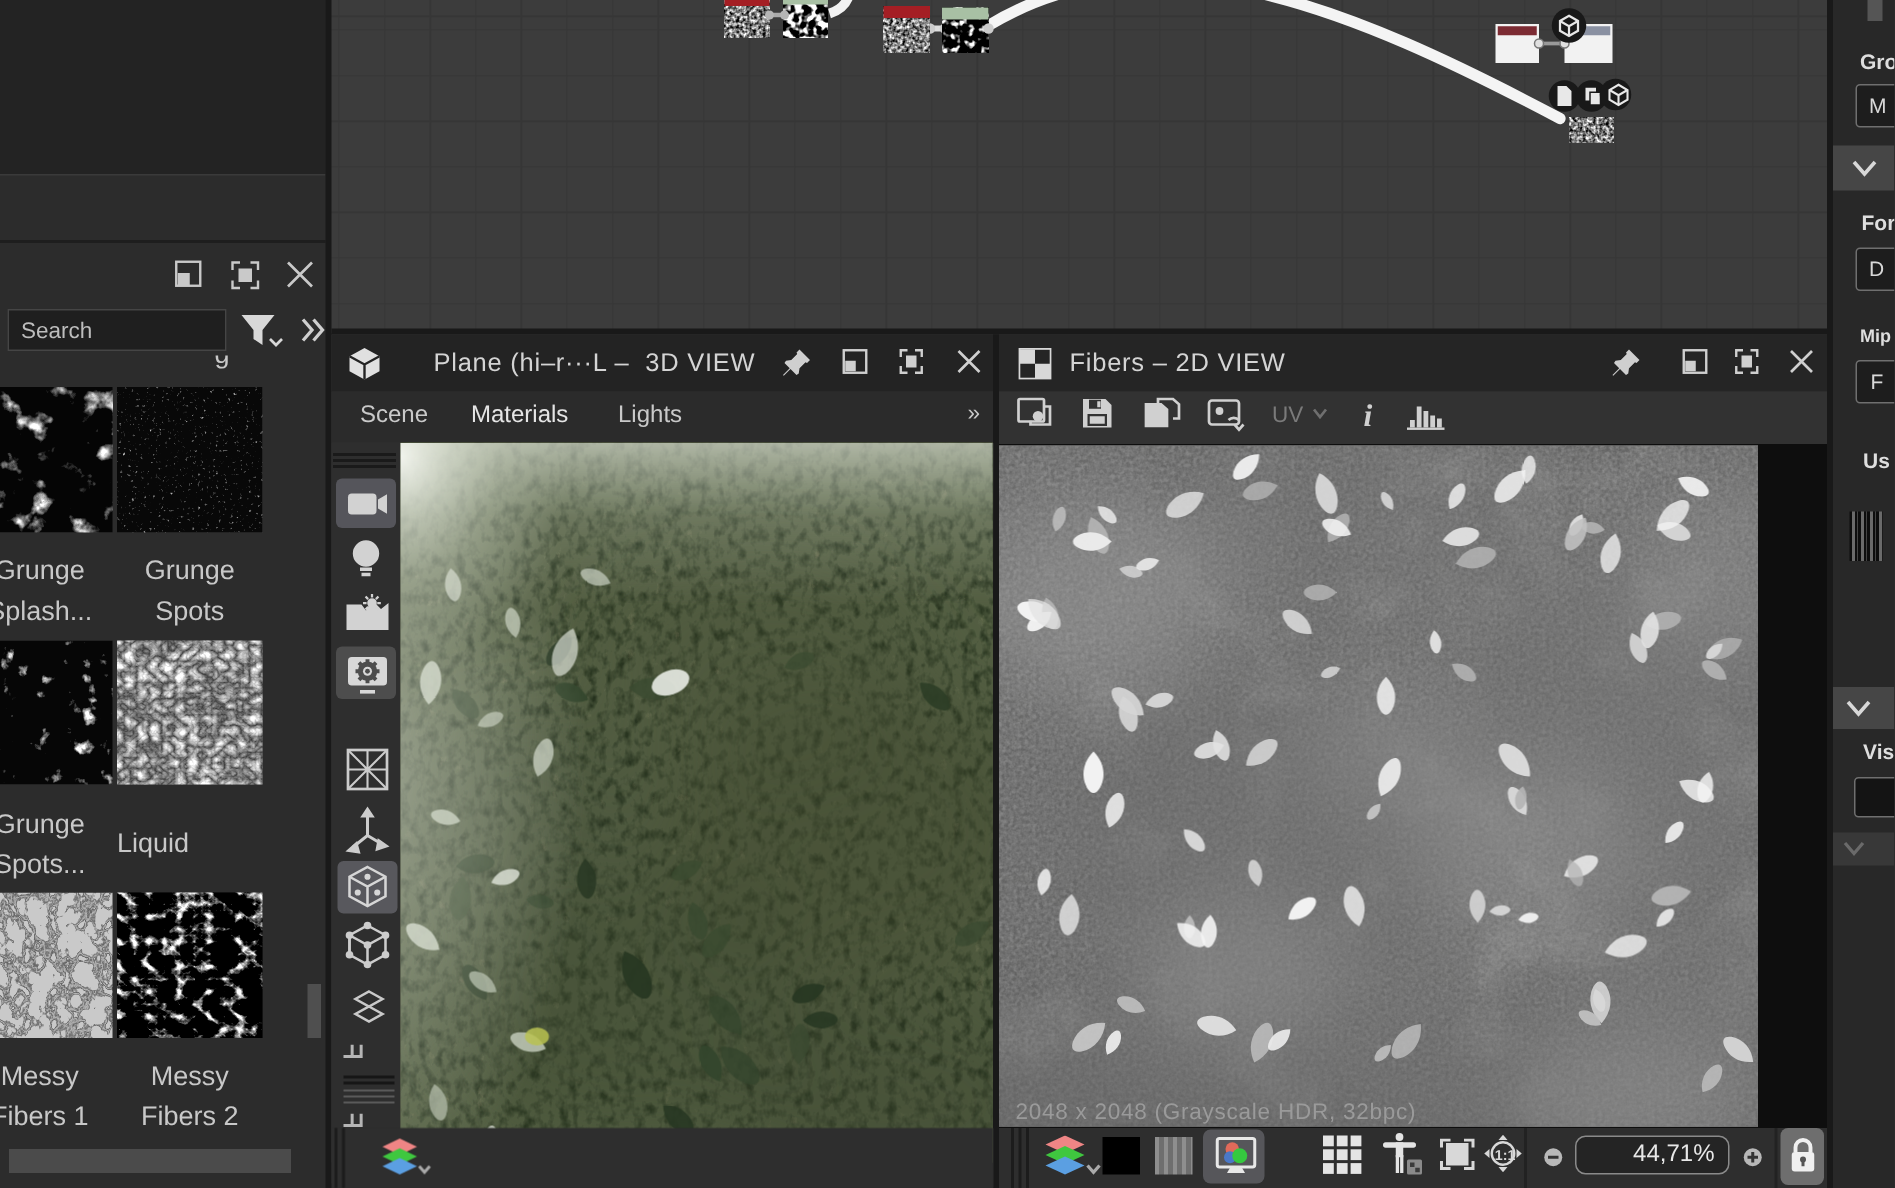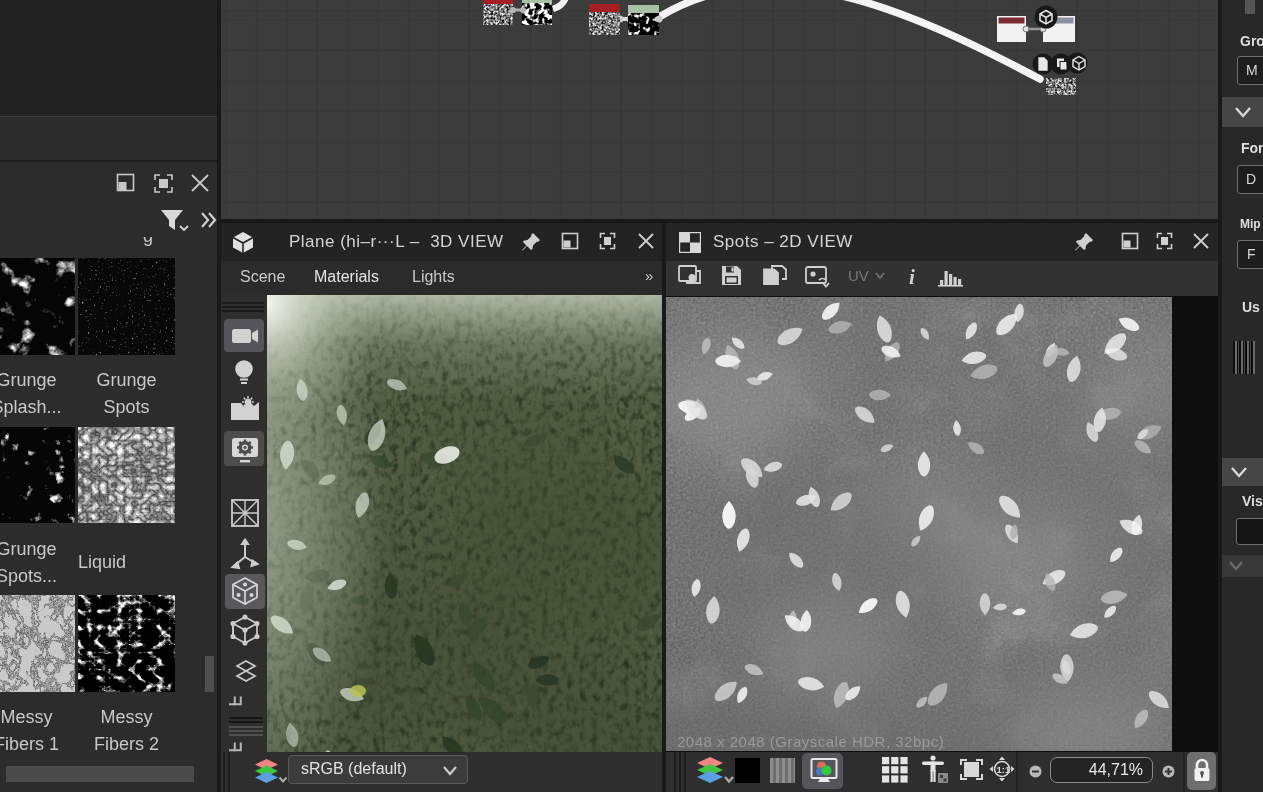--- a/index.html
+++ b/index.html
@@ -205,20 +205,23 @@
     </g>
     <g stroke="#c9c9c9" stroke-width="1.6" fill="none">
       <path d="M 44,2 h -5 v 5 M 51,2 h 5 v 5 M 56,14 v 5 h -5 M 39,14 v 5 h 5"></path>
       <rect x="43" y="6" width="9" height="9" fill="#c9c9c9" stroke="none"></rect>
     </g>
     <g stroke="#c9c9c9" stroke-width="1.8">
       <path d="M 76,2 L 92,18 M 92,2 L 76,18"></path>
     </g>
   </svg>
 
+  <div class="abs" style="left:5px; top:206px; width:146px; height:28px; background:#1f1f1f; border:1px solid #454545;">
+    <span style="position:absolute; left:8px; top:5px; font-size:15px; color:#bdbdbd;">Search</span>
+  </div>
   <svg class="abs" style="left:160px; top:208px;" width="58" height="26" viewBox="0 0 58 26">
     <path d="M 1,2 H 23 L 15,12 V 22 L 9,18 V 12 Z" fill="#d8d8d8"></path>
     <path d="M 20,18 l 4,4 l 4,-4" stroke="#d8d8d8" stroke-width="1.8" fill="none"></path>
     <path d="M 42,5 l 6,7 l -6,7 M 49,5 l 6,7 l -6,7" stroke="#cfcfcf" stroke-width="2.2" fill="none"></path>
   </svg>
 
   <div class="abs" style="left:140px; top:237px; width:22px; height:15px; overflow:hidden;">
     <span style="position:absolute; left:3px; top:-11px; font-size:18px; color:#c8c8c8;">g</span>
   </div>
 
@@ -477,41 +480,35 @@
 
     <div class="abs" style="left:0; top:529px; width:441px; height:40px; background:#2e2e2e;"></div>
     <div class="abs" style="left:2px; top:529px; width:2px; height:40px; background:#1c1c1c;"></div>
     <div class="abs" style="left:7px; top:529px; width:2px; height:40px; background:#1c1c1c;"></div>
     <svg class="abs" style="left:33px; top:536px;" width="36" height="30" viewBox="0 0 36 30">
       <path d="M 11.5,0 L 23,5.5 L 11.5,11 L 0,5.5 Z" fill="#ef8585" transform="translate(1,0)"></path>
       <path d="M 11.5,6.5 L 23,12 L 11.5,17.5 L 0,12 Z" fill="#3fc73f" transform="translate(1,0)"></path>
       <path d="M 11.5,13 L 23,18.5 L 11.5,24 L 0,18.5 Z" fill="#5b9fe2" transform="translate(1,0)"></path>
       <path d="M 25.5,18.5 l 3.5,4 l 3.5,-4" stroke="#aaa" stroke-width="2" fill="none"></path>
     </svg>
-    <div class="abs" style="left:67px; top:532px; width:180px; height:29px; background:#3c3c3c; border:1px solid #5a5a5a; border-radius:4px;">
-      <span class="abs" style="left:12px; top:4px; font-size:16px; color:#e2e2e2;">sRGB (default)</span>
-      <svg class="abs" style="left:153px; top:9px;" width="16" height="12">
-          <path d="M 2,2 l 6,7 l 6,-7" stroke="#ccc" stroke-width="2.2" fill="none"></path>
-        </svg>
-    </div>
   </div>
 
   <div class="abs" style="left:662px; top:223px; width:4px; height:569px; background:#191919;"></div>
 
   <div class="abs" style="left:666px; top:223px; width:552px; height:569px; background:#2e2e2e;">
     <div class="abs" style="left:0; top:0; width:552px; height:38px; background:#252525;"></div>
     <div class="abs" style="left:0; top:38px; width:552px; height:35px; background:#323232;"></div>
     <div class="abs" style="left:0; top:73px; width:552px; height:456px; background:#0e0e0e;"></div>
     
     <svg class="abs" style="left:13px; top:9px;" width="22" height="21" viewBox="0 0 22 21">
       <rect x="0.5" y="0.5" width="21" height="20" fill="none" stroke="#d8d8d8" stroke-width="1.4"></rect>
       <rect x="1" y="1" width="10" height="9.5" fill="#d8d8d8"></rect>
       <rect x="11" y="10.5" width="10" height="9.5" fill="#d8d8d8"></rect>
     </svg>
-    <span class="abs" style="left:47px; top:9px; font-size:17px; color:#d4d4d4; letter-spacing:0.5px;">Spots – 2D VIEW</span>
+    <span class="abs" style="left:47px; top:9px; font-size:17px; color:#d4d4d4; letter-spacing:0.5px;">Fibers – 2D VIEW</span>
     <svg class="abs" style="left:408px; top:8px;" width="140" height="22" viewBox="0 0 140 22">
       <g fill="#cfcfcf">
         <path d="M 12,2 L 19,9 L 17,11 L 16,10.5 L 12,14.5 L 11.5,18 L 10,19 L 6,15 L 1.5,19.5 L 1,19 L 5.5,14.5 L 2,11 L 3,9.5 L 6.5,9 L 10.5,5 L 10,4 Z"></path>
       </g>
       <g stroke="#cfcfcf" stroke-width="1.6" fill="none">
         <rect x="48.5" y="2.5" width="15" height="15"></rect>
         <rect x="49.5" y="9.5" width="7" height="7" fill="#cfcfcf" stroke="none"></rect>
       </g>
       <g stroke="#cfcfcf" stroke-width="1.6" fill="none">
         <path d="M 88,2.5 h -4.5 v 4.5 M 93,2.5 h 4.5 v 4.5 M 97.5,13 v 4.5 h -4.5 M 83.5,13 v 4.5 h 4.5"></path>

